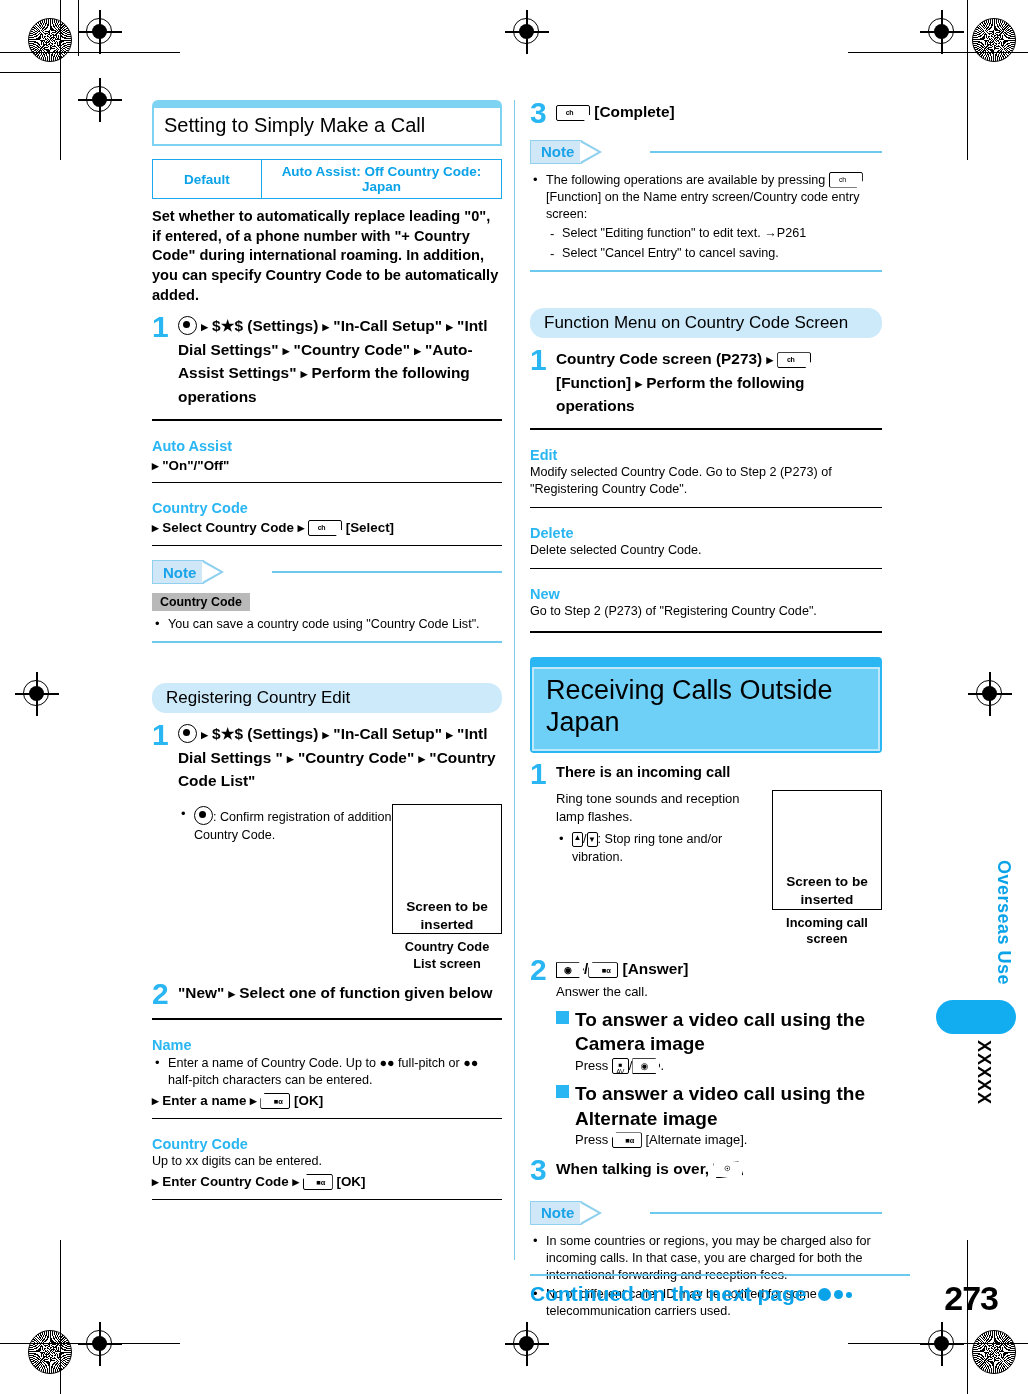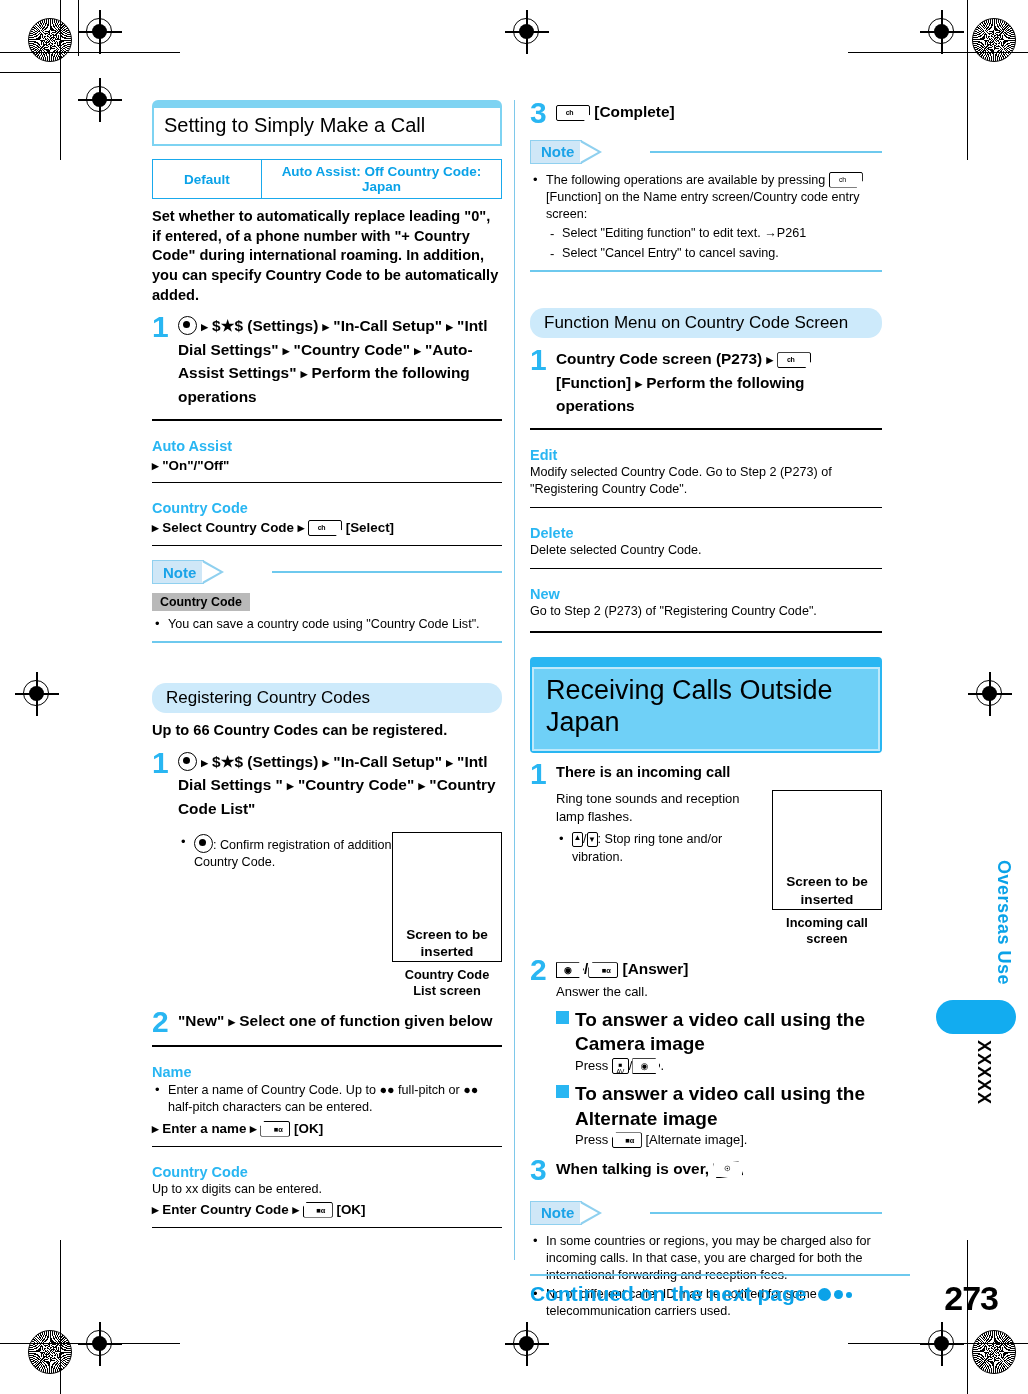--- a/index.html
+++ b/index.html
@@ -262,23 +262,22 @@
     </div>
     <div class="note-body">
       <div class="note-chip">Country Code</div>
       <ul class="bul">
         <li>You can save a country code using "Country Code List".</li>
       </ul>
     </div>
     <div class="note-bottom"></div>
   </div>
 
-  <div class="pill" style="margin-top:40px;">Registering Country Codes</div>
-
-  <div class="intro">Up to 66 Country Codes can be registered.</div>
+  <div class="pill" style="margin-top:40px;">Registering Country Edit</div>
+
 
   <div class="step">
     <div class="step-num">1</div>
     <div class="step-body">
       <span class="key-center"></span>
       <span class="arrowg">▸</span>
       <span>$★$</span>
       <span>(Settings)</span>
       <span class="arrowg">▸</span>
       <span>"In-Call Setup"</span>

